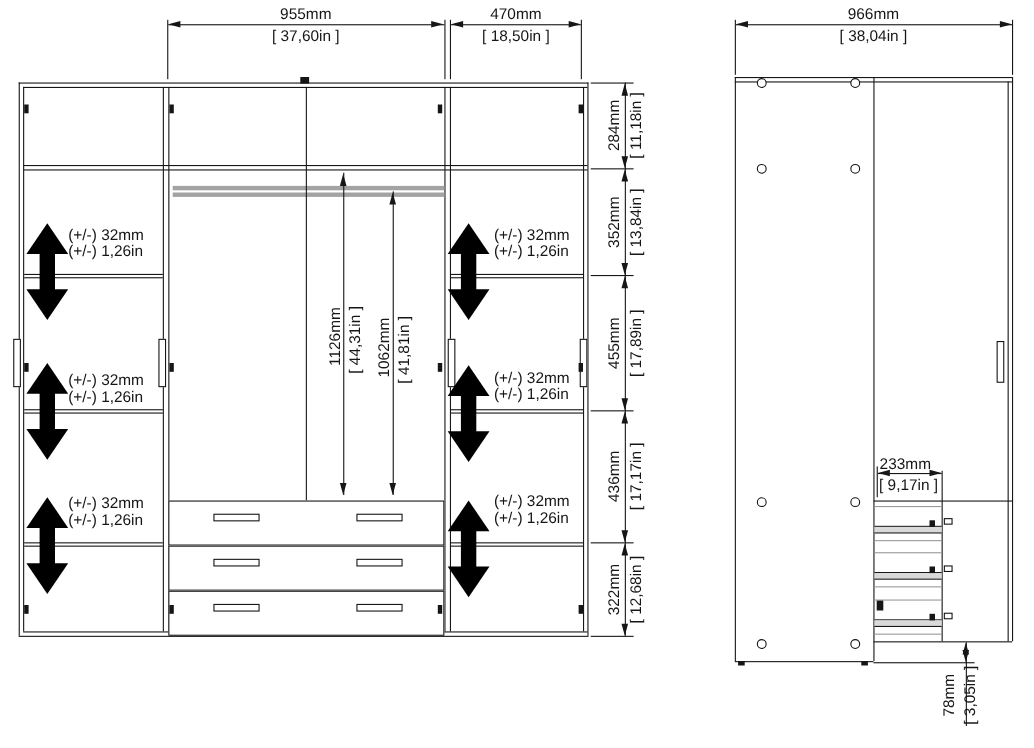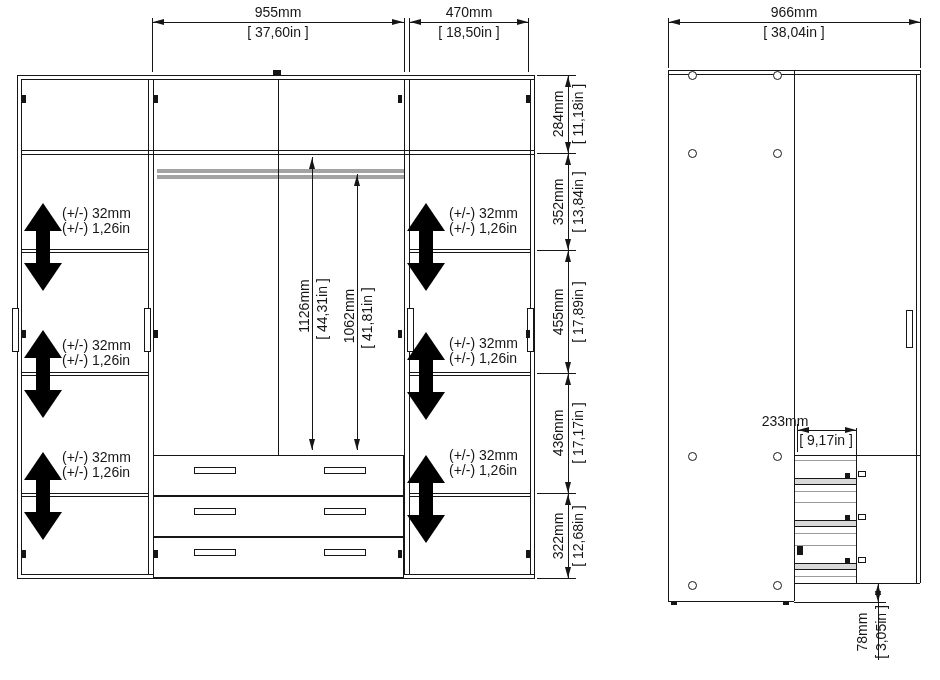--- a/index.html
+++ b/index.html
@@ -259,21 +259,21 @@
     <div class="hl" style="left:669px;top:22px;width:251px"></div>
     <div class="tri tl" style="left:669px;top:19px"></div>
     <div class="tri tr" style="left:909px;top:19px"></div>
     <div class="txt" style="left:794px;top:4px">966mm</div>
     <div class="txt" style="left:794px;top:24px">[ 38,04in ]</div>
 
     <div class="vl" style="left:797px;top:424px;height:28px"></div>
     <div class="hl" style="left:798px;top:430px;width:58px"></div>
     <div class="tri tl" style="left:798px;top:427px"></div>
     <div class="tri tr" style="left:845px;top:427px"></div>
-    <div class="txt" style="left:785px;top:413px">233mm</div>
+    <div class="txt" style="left:823px;top:413px">233mm</div>
     <div class="txt" style="left:826px;top:432px">[ 9,17in ]</div>
 
     <div class="hl" style="left:794px;top:602px;width:92px"></div>
     <div class="vl" style="left:878px;top:584px;height:76px"></div>
     <div class="tri tu" style="left:875px;top:584px"></div>
     <div class="tri td" style="left:875px;top:591px"></div>
     <div class="vtxt" style="left:862px;top:632px">78mm</div>
     <div class="vtxt" style="left:881px;top:632px">[ 3,05in ]</div>
   </div>
 

